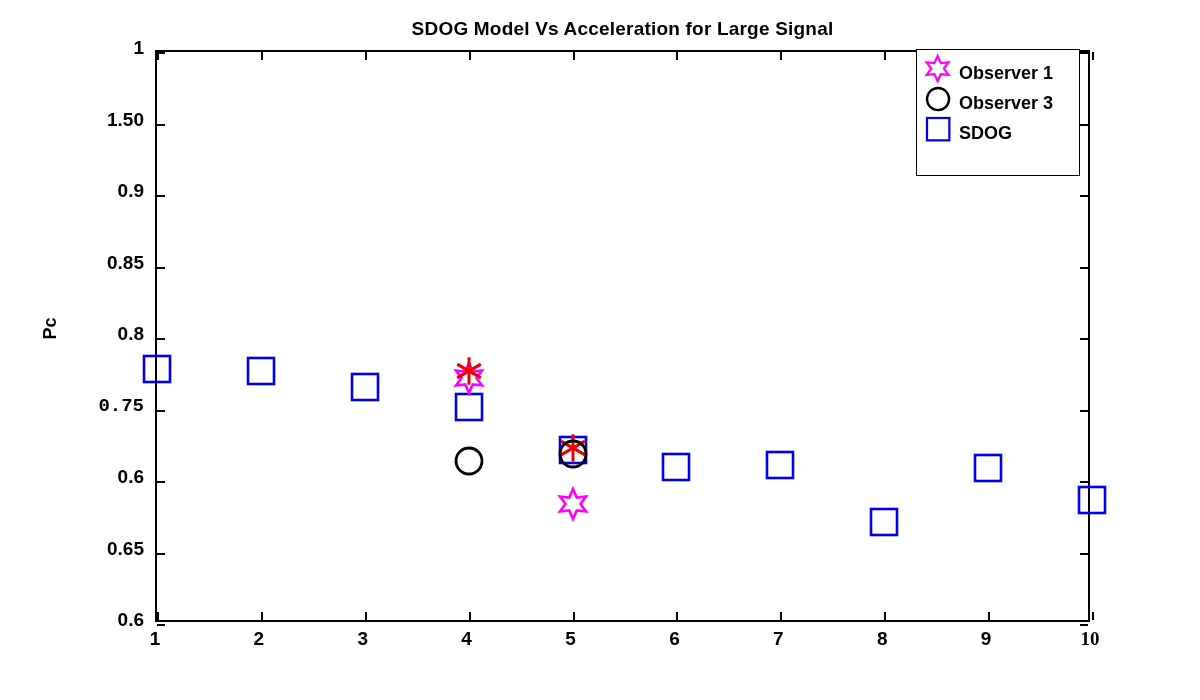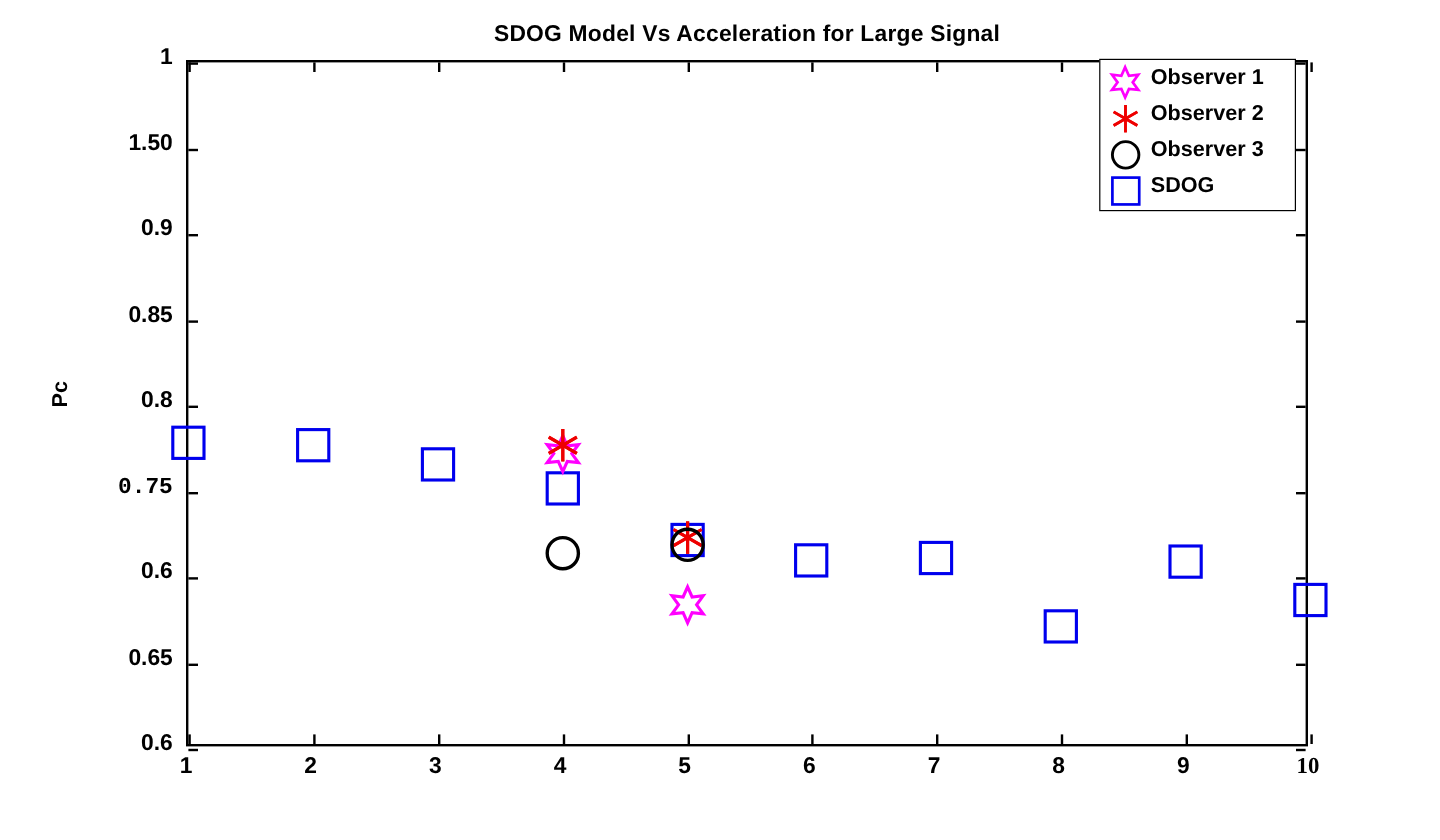--- a/index.html
+++ b/index.html
@@ -136,21 +136,21 @@
     width: 164px;
     height: 127px;
     border: 1.5px solid #000;
     background: #ffffff;
     box-sizing: border-box;
     padding: 4px 0 0 0;
   }
   .legend-row {
     height: 30px;
     display: flex;
-    align-items: flex-start;
+    align-items: flex-end;
   }
   .legend-sym {
     width: 42px;
     min-width: 42px;
     height: 30px;
     display: flex;
     align-items: center;
     justify-content: center;
   }
   .legend-sym svg { display: block; overflow: visible; }
@@ -328,33 +328,20 @@
       <div class="legend-row">
         <span class="legend-sym">
           <svg width="29.24" height="29.24">
             <polygon points="14.62,2.00 17.77,9.16 25.55,8.31 20.93,14.62 25.55,20.93 17.78,20.08 14.62,27.24 11.47,20.08 3.69,20.93 8.31,14.62 3.69,8.31 11.47,9.16" fill="none" stroke="#ff00ff" stroke-width="2.236"></polygon>
           </svg>
         </span>
         <span class="legend-label">Observer 1</span>
       </div>
       <div class="legend-row">
         <span class="legend-sym">
-          <svg width="25.8" height="25.8">
-            <line x1="12.90" y1="1.50" x2="12.90" y2="24.30" stroke="#ee0000" stroke-width="2.236"></line>
-            <line x1="3.03" y1="7.20" x2="22.77" y2="18.60" stroke="#ee0000" stroke-width="2.236"></line>
-            <line x1="3.03" y1="18.60" x2="22.77" y2="7.20" stroke="#ee0000" stroke-width="2.236"></line>
-            <line x1="12.90" y1="24.30" x2="12.90" y2="1.50" stroke="#ee0000" stroke-width="2.236"></line>
-            <line x1="22.77" y1="18.60" x2="3.03" y2="7.20" stroke="#ee0000" stroke-width="2.236"></line>
-            <line x1="22.77" y1="7.20" x2="3.03" y2="18.60" stroke="#ee0000" stroke-width="2.236"></line>
-          </svg>
-        </span>
-        <span class="legend-label">Observer 2</span>
-      </div>
-      <div class="legend-row">
-        <span class="legend-sym">
           <svg width="28.08" height="28.08">
             <circle cx="14.04" cy="14.04" r="11.04" fill="none" stroke="#000000" stroke-width="2.408"></circle>
           </svg>
         </span>
         <span class="legend-label">Observer 3</span>
       </div>
       <div class="legend-row">
         <span class="legend-sym">
           <svg width="26.36" height="26.36">
             <rect x="2" y="2" width="22.36" height="22.36" fill="none" stroke="#0000ee" stroke-width="2.236"></rect>

